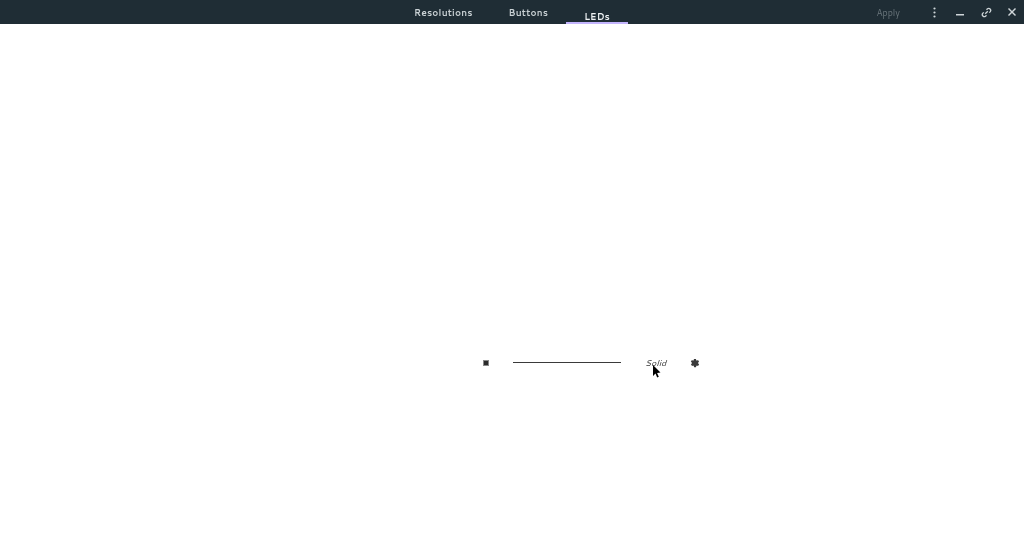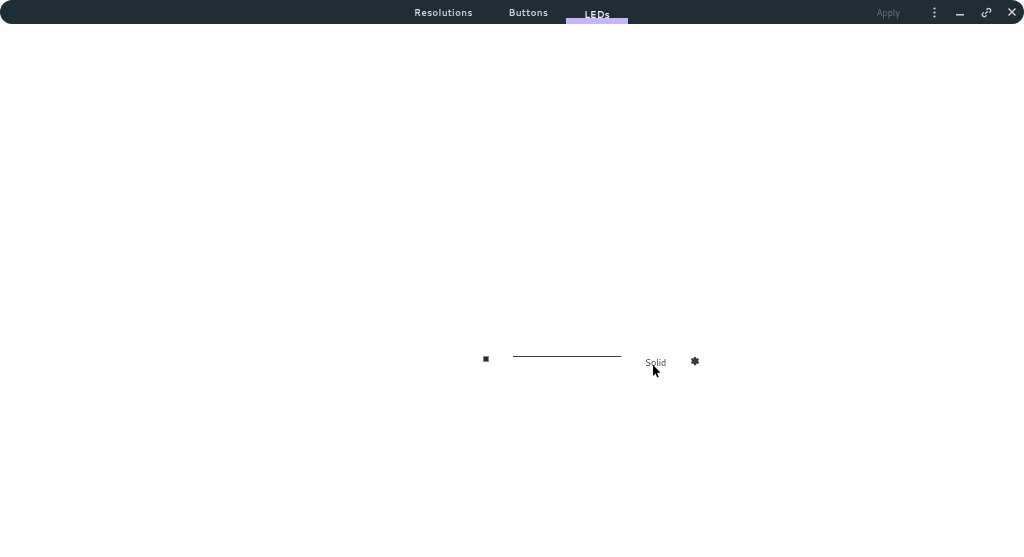--- a/index.html
+++ b/index.html
@@ -1,24 +1,24 @@
 <!DOCTYPE html>
 <html><head>
 <meta charset="utf-8">
 <style>
 html,body{margin:0;padding:0;width:1024px;height:557px;font-family:"Segoe UI",Cantarell,Ubuntu,sans-serif;background:#fff;overflow:hidden;}
-.header{height:24px;background:#1f2d35;display:flex;align-items:center;position:relative;color:#d7dde0;font-size:9px;border-radius:12px;}
+.header{height:24px;background:#1f2d35;display:flex;align-items:center;position:relative;color:#d7dde0;font-size:9px;}
 .tabs{position:absolute;left:50%;transform:translateX(-50%);display:flex;height:100%;align-items:center;}
 .tab{padding:0 18px;height:100%;display:flex;align-items:center;cursor:pointer;color:#c9d1d4;font-weight:600;letter-spacing:.2px;}
-.tab.active{border-bottom:6px solid #c4b5fd;color:#eef2f4;box-sizing:border-box;padding-top:10px;}
+.tab.active{border-bottom:2px solid #c4b5fd;color:#eef2f4;box-sizing:border-box;padding-top:10px;}
 .win-controls{position:absolute;right:6px;top:0;height:100%;display:flex;align-items:center;gap:14px;}
 .apply{color:#6a767c;font-size:9px;margin-right:14px;}
 .icon-btn{width:12px;height:12px;display:flex;align-items:center;justify-content:center;color:#cfd6d9;cursor:pointer;}
 .content{position:relative;width:100%;height:calc(100% - 24px);}
-.led-row{position:absolute;left:483px;top:332px;display:flex;gap:24px;}
+.led-row{position:absolute;left:483px;top:332px;display:flex;align-items:center;gap:24px;font-style:italic;}
 .swatch{width:6px;height:6px;background:#2b2b2b;border:1px solid #888;box-sizing:border-box;}
 .slider{position:relative;width:108px;height:2px;}
 .slider .track{position:absolute;top:0;left:0;right:0;height:1px;background:#3a3a3a;}
 .mode-label{font-size:9px;color:#3a3a3a;}
 .gear{width:10px;height:10px;color:#3a3a3a;display:flex;align-items:center;justify-content:center;}
 .cursor{position:absolute;left:653px;top:341px;width:10px;height:14px;pointer-events:none;}
 svg{display:block;}
 </style>
 </head>
 <body>

